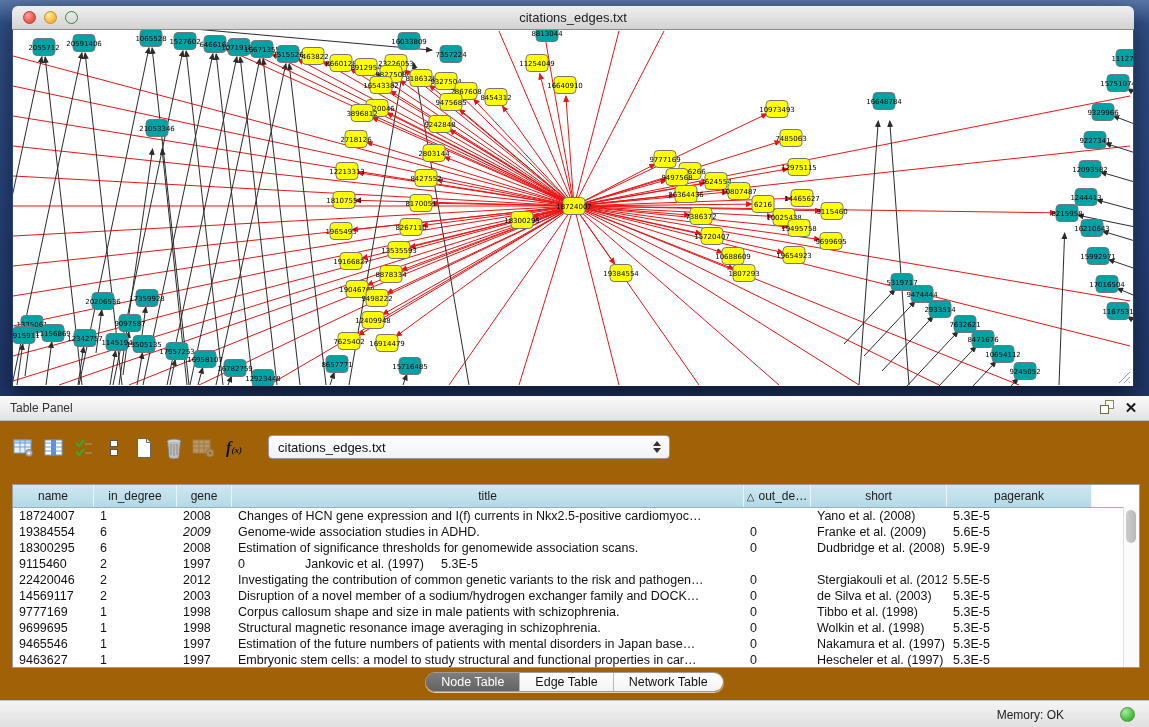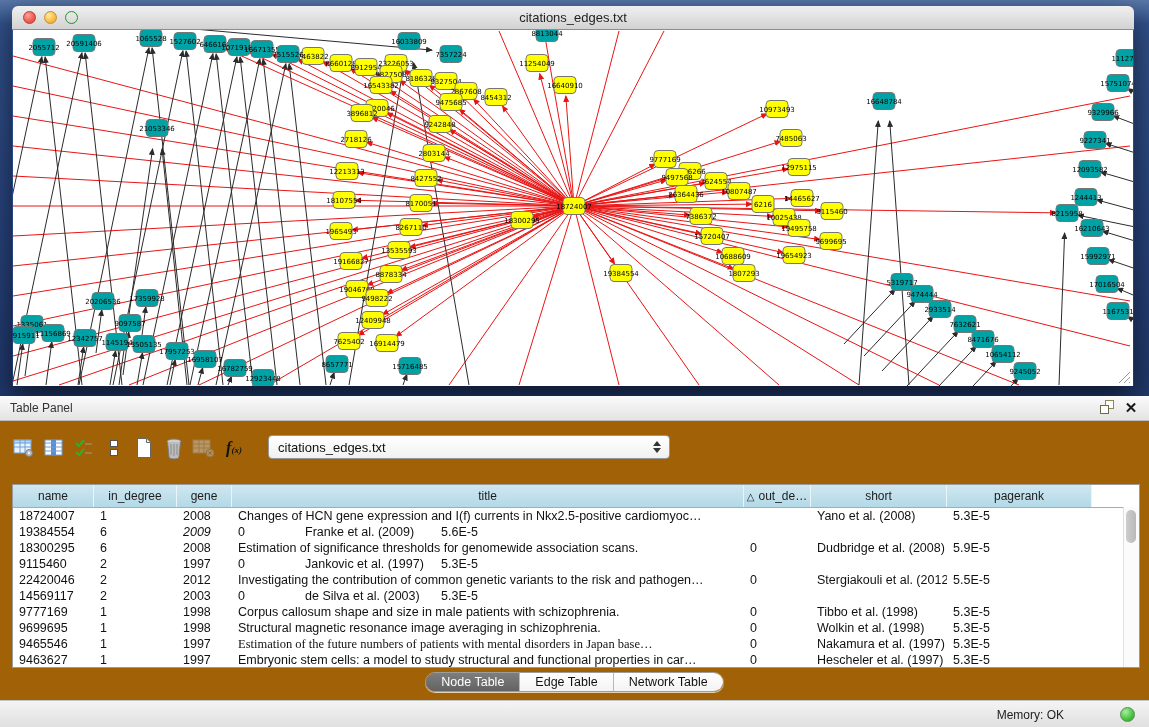--- a/index.html
+++ b/index.html
@@ -776,32 +776,33 @@
           <div class="td" style="width: 55px;">2008</div>
           <div class="td" style="width: 512px;">Changes of HCN gene expression and I(f) currents in Nkx2.5-positive cardiomyoc…</div>
           <div class="td" style="width: 67px; margin-top: 18px;">49</div>
           <div class="td" style="width: 136px;">Yano et al. (2008)</div>
           <div class="td" style="width: 145px;">5.3E-5</div>
         </div>
         <div class="tr">
           <div class="td" style="width: 81px;">19384554</div>
           <div class="td" style="width: 83px;">6</div>
           <div class="td" style="width: 55px; font-style: italic;">2009</div>
+          <div class="td" style="width: 512px;">Genome-wide association studies in ADHD.</div>
           <div class="td" style="width: 67px;">0</div>
           <div class="td" style="width: 136px;">Franke et al. (2009)</div>
           <div class="td" style="width: 145px;">5.6E-5</div>
         </div>
         <div class="tr">
           <div class="td" style="width: 81px;">18300295</div>
           <div class="td" style="width: 83px;">6</div>
           <div class="td" style="width: 55px;">2008</div>
           <div class="td" style="width: 512px;">Estimation of significance thresholds for genomewide association scans.</div>
           <div class="td" style="width: 67px;">0</div>
           <div class="td" style="width: 136px;">Dudbridge et al. (2008)</div>
-          <div class="td" style="width: 145px;">5.9E-5</div>
+          <div class="td" style="width: 145px;">5.9E-9</div>
         </div>
         <div class="tr">
           <div class="td" style="width: 81px;">9115460</div>
           <div class="td" style="width: 83px;">2</div>
           <div class="td" style="width: 55px;">1997</div>
           <div class="td" style="width: 67px;">0</div>
           <div class="td" style="width: 136px;">Jankovic et al. (1997)</div>
           <div class="td" style="width: 145px;">5.3E-5</div>
         </div>
         <div class="tr">
@@ -810,20 +811,21 @@
           <div class="td" style="width: 55px;">2012</div>
           <div class="td" style="width: 512px;">Investigating the contribution of common genetic variants to the risk and pathogen…</div>
           <div class="td" style="width: 67px;">0</div>
           <div class="td" style="width: 136px;">Stergiakouli et al. (2012)</div>
           <div class="td" style="width: 145px;">5.5E-5</div>
         </div>
         <div class="tr">
           <div class="td" style="width: 81px;">14569117</div>
           <div class="td" style="width: 83px;">2</div>
           <div class="td" style="width: 55px;">2003</div>
+          <div class="td" style="width: 512px;">Disruption of a novel member of a sodium/hydrogen exchanger family and DOCK…</div>
           <div class="td" style="width: 67px;">0</div>
           <div class="td" style="width: 136px;">de Silva et al. (2003)</div>
           <div class="td" style="width: 145px;">5.3E-5</div>
         </div>
         <div class="tr">
           <div class="td" style="width: 81px;">9777169</div>
           <div class="td" style="width: 83px;">1</div>
           <div class="td" style="width: 55px;">1998</div>
           <div class="td" style="width: 512px;">Corpus callosum shape and size in male patients with schizophrenia.</div>
           <div class="td" style="width: 67px;">0</div>
@@ -836,21 +838,21 @@
           <div class="td" style="width: 55px;">1998</div>
           <div class="td" style="width: 512px;">Structural magnetic resonance image averaging in schizophrenia.</div>
           <div class="td" style="width: 67px;">0</div>
           <div class="td" style="width: 136px;">Wolkin et al. (1998)</div>
           <div class="td" style="width: 145px;">5.3E-5</div>
         </div>
         <div class="tr">
           <div class="td" style="width: 81px;">9465546</div>
           <div class="td" style="width: 83px;">1</div>
           <div class="td" style="width: 55px;">1997</div>
-          <div class="td" style="width: 512px; font-family: Liberation Serif, serif;">Estimation of the future numbers of patients with mental disorders in Japan base…</div>
+          <div class="td" style="width: 512px;">Estimation of the future numbers of patients with mental disorders in Japan base…</div>
           <div class="td" style="width: 67px;">0</div>
           <div class="td" style="width: 136px;">Nakamura et al. (1997)</div>
           <div class="td" style="width: 145px;">5.3E-5</div>
         </div>
         <div class="tr">
           <div class="td" style="width: 81px;">9463627</div>
           <div class="td" style="width: 83px;">1</div>
           <div class="td" style="width: 55px;">1997</div>
           <div class="td" style="width: 512px;">Embryonic stem cells: a model to study structural and functional properties in car…</div>
           <div class="td" style="width: 67px;">0</div>

